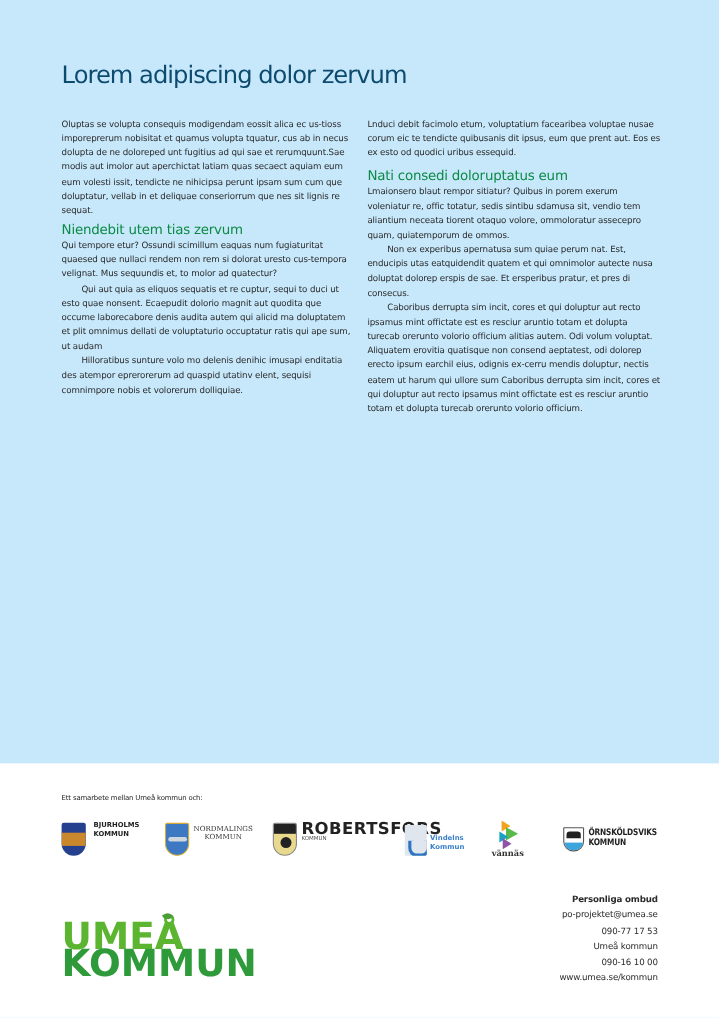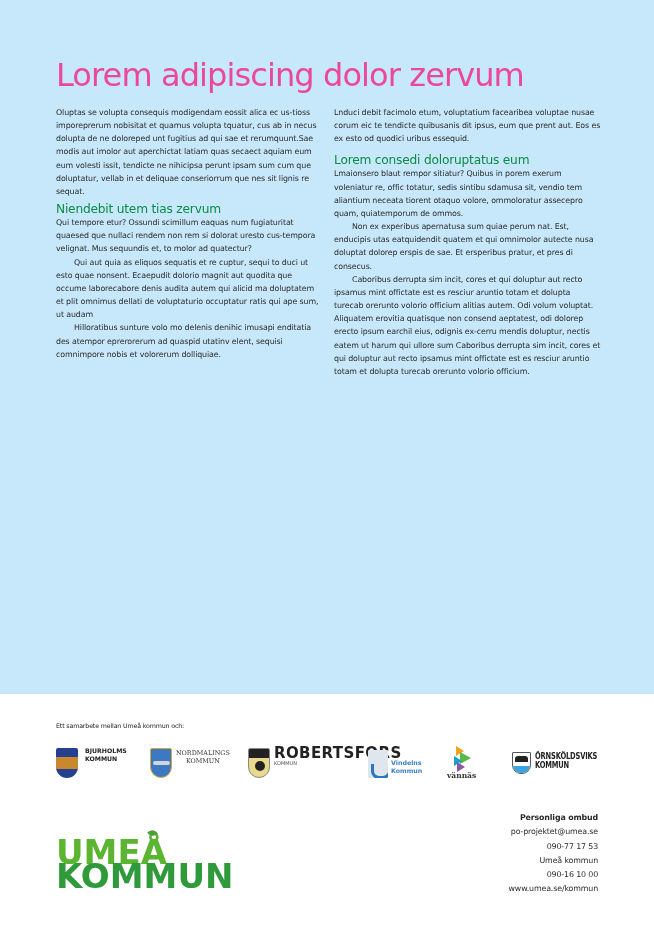--- a/index.html
+++ b/index.html
@@ -6,21 +6,21 @@
     html, body { width: 654px; height: 925px; background: #ffffff; overflow: hidden; }
     body { font-family: "DejaVu Sans", sans-serif; color: #2a2a2a; position: relative; }
 
     .page-top {
       position: absolute; left: 0; top: 0; width: 654px; height: 694px;
       background: #c7e8fb;
     }
     .page-title {
       position: absolute; left: 56px; top: 56px;
       font-family: "DejaVu Sans", sans-serif; font-weight: normal;
-      font-size: 32px; letter-spacing: -0.9px; color: #ec4899;
+      font-size: 22px; letter-spacing: -0.9px; color: #0c4a6e;
       white-space: nowrap;
     }
     .col {
       position: absolute; top: 106px; width: 268px;
       font-size: 7.9px; line-height: 13.15px; letter-spacing: -0.12px;
       color: #2b2b2b;
     }
     .col-left { left: 56px; }
     .col-right { left: 334px; }
     .col p { margin: 0; }
@@ -112,21 +112,21 @@
 <div class="col col-left">
   <p>Oluptas se volupta consequis modigendam eossit alica ec us-tioss imporeprerum nobisitat et quamus volupta tquatur, cus ab in necus dolupta de ne doloreped unt fugitius ad qui sae et rerumquunt.Sae modis aut imolor aut aperchictat latiam quas secaect aquiam eum eum volesti issit, tendicte ne nihicipsa perunt ipsam sum cum que doluptatur, vellab in et deliquae conseriorrum que nes sit lignis re sequat.</p>
   <h2>Niendebit utem tias zervum</h2>
   <p>Qui tempore etur? Ossundi scimillum eaquas num fugiaturitat quaesed que nullaci rendem non rem si dolorat uresto cus-tempora velignat. Mus sequundis et, to molor ad quatectur?</p>
   <p class="indent">Qui aut quia as eliquos sequatis et re cuptur, sequi to duci ut esto quae nonsent. Ecaepudit dolorio magnit aut quodita que occume laborecabore denis audita autem qui alicid ma doluptatem et plit omnimus dellati de voluptaturio occuptatur ratis qui ape sum, ut audam</p>
   <p class="indent">Hilloratibus sunture volo mo delenis denihic imusapi enditatia des atempor eprerorerum ad quaspid utatinv elent, sequisi comnimpore nobis et volorerum dolliquiae.</p>
 </div>
 
 <div class="col col-right">
   <p>Lnduci debit facimolo etum, voluptatium facearibea voluptae nusae corum eic te tendicte quibusanis dit ipsus, eum que prent aut. Eos es ex esto od quodici uribus essequid.</p>
-  <h2>Lorem consedi doloruptatus eum</h2>
+  <h2>Nati consedi doloruptatus eum</h2>
   <p>Lmaionsero blaut rempor sitiatur? Quibus in porem exerum voleniatur re, offic totatur, sedis sintibu sdamusa sit, vendio tem aliantium neceata tiorent otaquo volore, ommoloratur assecepro quam, quiatemporum de ommos.</p>
   <p class="indent">Non ex experibus apernatusa sum quiae perum nat. Est, enducipis utas eatquidendit quatem et qui omnimolor autecte nusa doluptat dolorep erspis de sae. Et ersperibus pratur, et pres di consecus.</p>
   <p class="indent">Caboribus derrupta sim incit, cores et qui doluptur aut recto ipsamus mint offictate est es resciur aruntio totam et dolupta turecab orerunto volorio officium alitias autem. Odi volum voluptat. Aliquatem erovitia quatisque non consend aeptatest, odi dolorep erecto ipsum earchil eius, odignis ex-cerru mendis doluptur, nectis eatem ut harum qui ullore sum Caboribus derrupta sim incit, cores et qui doluptur aut recto ipsamus mint offictate est es resciur aruntio totam et dolupta turecab orerunto volorio officium.</p>
 </div>
 
 <div class="partners-label">Ett samarbete mellan Umeå kommun och:</div>
 
 <div class="partner-logos">
   <div class="logo logo-bjurholm">
     <div class="shield"></div>

